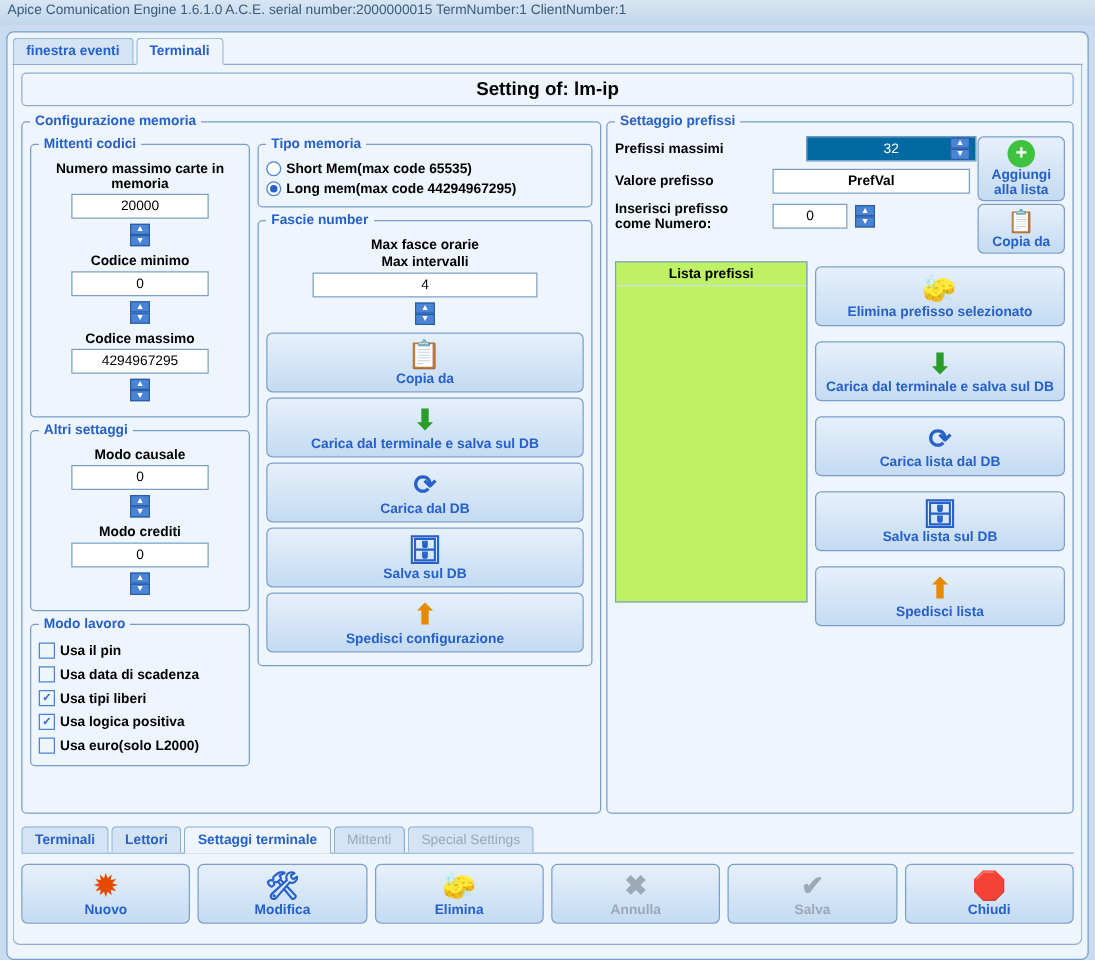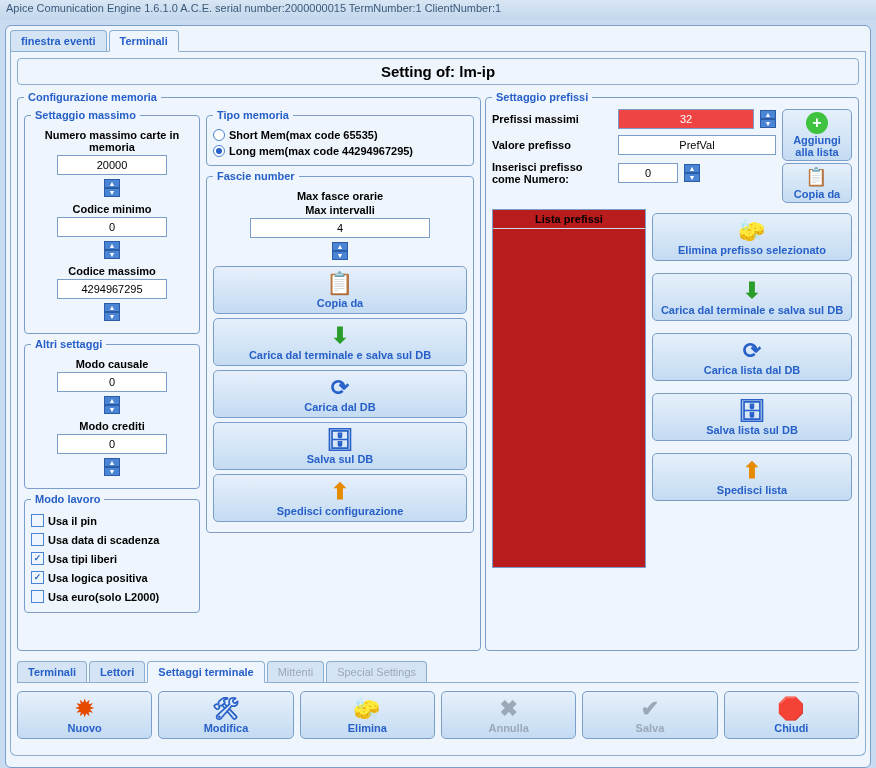--- a/index.html
+++ b/index.html
@@ -30,26 +30,26 @@
 .radio { width: 12px; height: 12px; border-radius: 50%; border: 1px solid #4a84d4; background: #fff; display: flex; align-items: center; justify-content: center; }
 .radio.selected::after { content: ""; width: 6px; height: 6px; background: #2760c8; border-radius: 50%; }
 .big-btn { background: linear-gradient(#e6f0fb,#c4dbf2); border: 1px solid #7a9ec8; border-radius: 5px; padding: 4px; text-align: center; margin: 4px 0; cursor: pointer; font-weight: bold; color: #2760c8; }
 .big-btn .ico { font-size: 22px; height: 26px; display: flex; align-items: center; justify-content: center; }
 .checkbox-row { display: flex; align-items: center; gap: 4px; padding: 3px 0; font-weight: bold; }
 .cb { width: 13px; height: 13px; border: 1px solid #4a84d4; background: #eef5fd; font-size: 9px; color: #2760c8; text-align: center; line-height: 11px; }
 .pref-row { display: flex; align-items: center; gap: 6px; margin-bottom: 6px; }
 .pref-lbl { font-weight: bold; width: 120px; }
 .pref-inp { flex: 1; }
 .pref-inp input { width: 100%; }
-.highlight input { background: #ef4444; color: #fff; }
+.highlight input { background: #0369a1; color: #fff; margin-left: 27px; }
 .side-btns { display: flex; flex-direction: column; gap: 2px; width: 70px; }
 .side-btn { background: linear-gradient(#e6f0fb,#c4dbf2); border: 1px solid #7a9ec8; border-radius: 5px; padding: 2px; text-align: center; cursor: pointer; font-weight: bold; color: #2760c8; font-size: 9px; }
 .side-btn .ico { font-size: 18px; height: 22px; display: flex; align-items: center; justify-content: center; }
 .pref-lower { display: flex; gap: 6px; margin-top: 6px; }
-.listbox { border: 1px solid #7a9ec8; background: #b91c1c; flex: 1; height: 359px; }
+.listbox { border: 1px solid #7a9ec8; background: #bef264; flex: 1; height: 273px; }
 .listbox-title { text-align: center; font-weight: bold; padding: 3px; border-bottom: 1px solid #cddced; }
 .act-col { width: 200px; display: flex; flex-direction: column; gap: 4px; }
 .sub-tabs { display: flex; gap: 2px; margin-top: 6px; border-bottom: 1px solid #8caed0; }
 .toolbar { display: flex; gap: 6px; margin-top: 8px; }
 .tool-btn { flex: 1; background: linear-gradient(#e6f0fb,#c4dbf2); border: 1px solid #7a9ec8; border-radius: 5px; padding: 4px; text-align: center; cursor: pointer; font-weight: bold; color: #2760c8; }
 .tool-btn.disabled { color: #9aa8b8; }
 .tool-btn .ico { font-size: 22px; height: 26px; display: flex; align-items: center; justify-content: center; }
 .green-plus { background:#3fc23f; color:#fff; border-radius:50%; width:22px; height:22px; display:inline-flex; align-items:center; justify-content:center; font-size:16px; }
 </style>
 </head>
@@ -63,21 +63,21 @@
   </div>
   <div class="content">
     <div class="setting-title">Setting of: lm-ip</div>
     <div class="main-row">
       <div class="left-col">
         <fieldset style="height:560px">
           <legend>Configurazione memoria</legend>
           <div class="inner-row">
             <div class="inner-left">
               <fieldset>
-                <legend>Settaggio massimo</legend>
+                <legend>Mittenti codici</legend>
                 <div class="field-lbl">Numero massimo carte in memoria</div>
                 <div class="num-field">
                     <input type="text" value="20000" style="">
                     <div class="spinner">
                       <span>▲</span>
                       <span>▼</span>
                     </div>
                   </div>
                 <div class="field-lbl">Codice minimo</div>
                 <div class="num-field">
@@ -180,21 +180,21 @@
               <div class="pref-row highlight">
                   <span class="pref-lbl">Prefissi massimi</span>
                   <div class="pref-inp"><input type="text" value="32" style=""></div>
                   <div class="spinner">
                     <span>▲</span>
                     <span>▼</span>
                   </div>
                 </div>
               <div class="pref-row">
                   <span class="pref-lbl">Valore prefisso</span>
-                  <div class="pref-inp"><input type="text" style="font-weight: normal;" value="PrefVal"></div>
+                  <div class="pref-inp"><input type="text" style="font-weight: bold;" value="PrefVal"></div>
                 </div>
               <div class="pref-row">
                   <span class="pref-lbl">Inserisci prefisso come Numero:</span>
                   <input type="text" style="width: 60px;" value="0">
                   <div class="spinner">
                     <span>▲</span>
                     <span>▼</span>
                   </div>
                 </div>
             </div>

